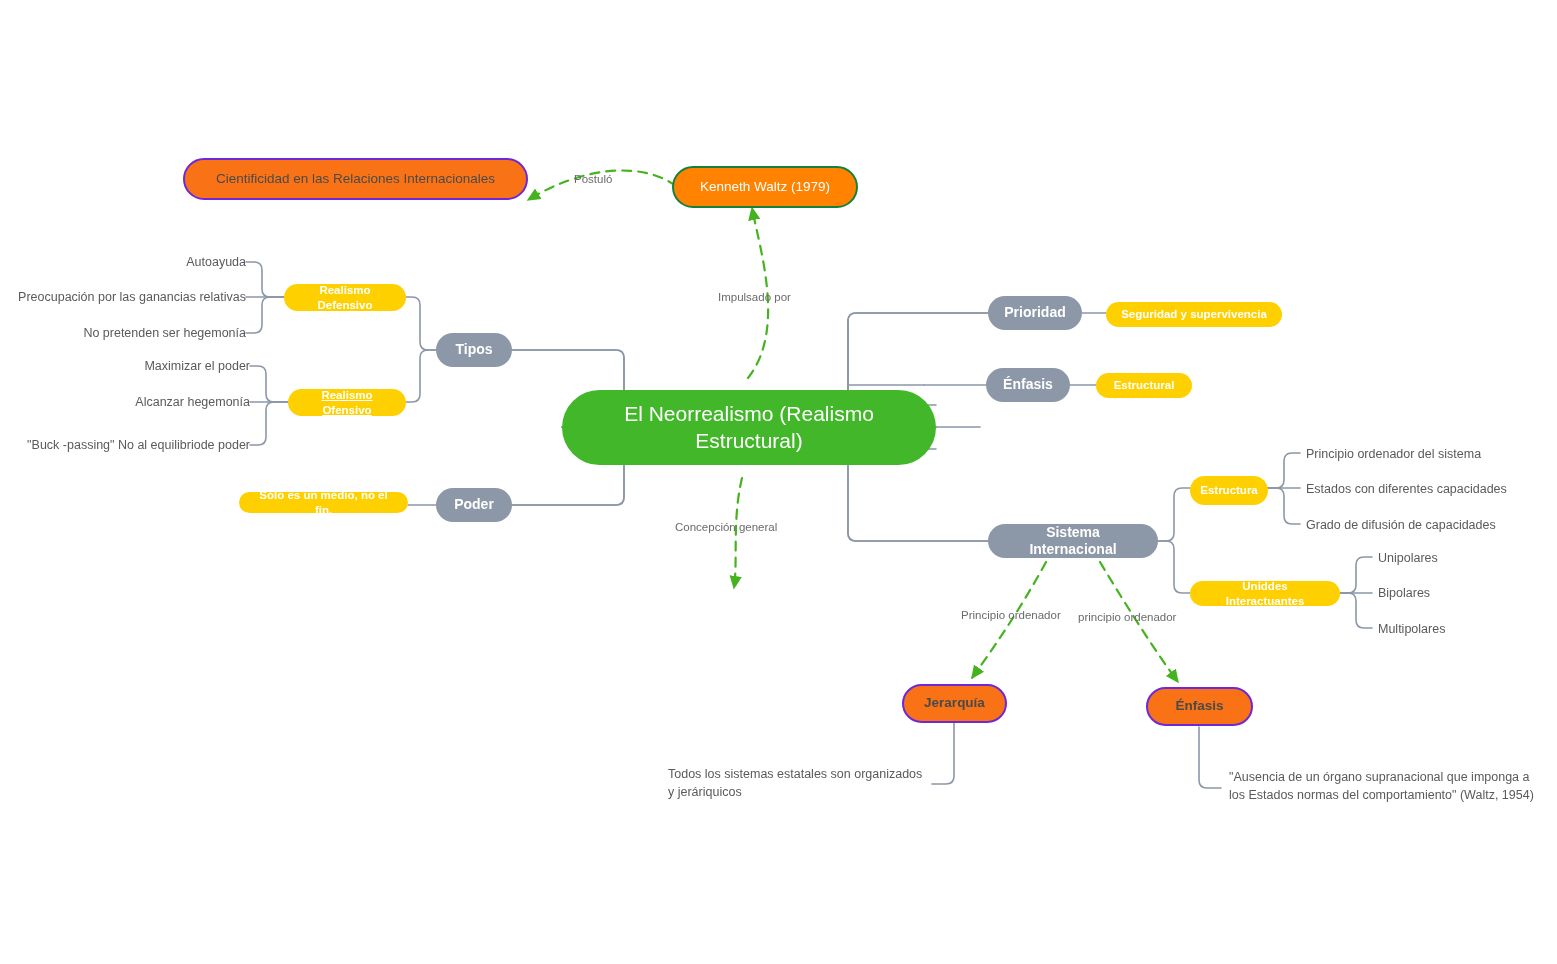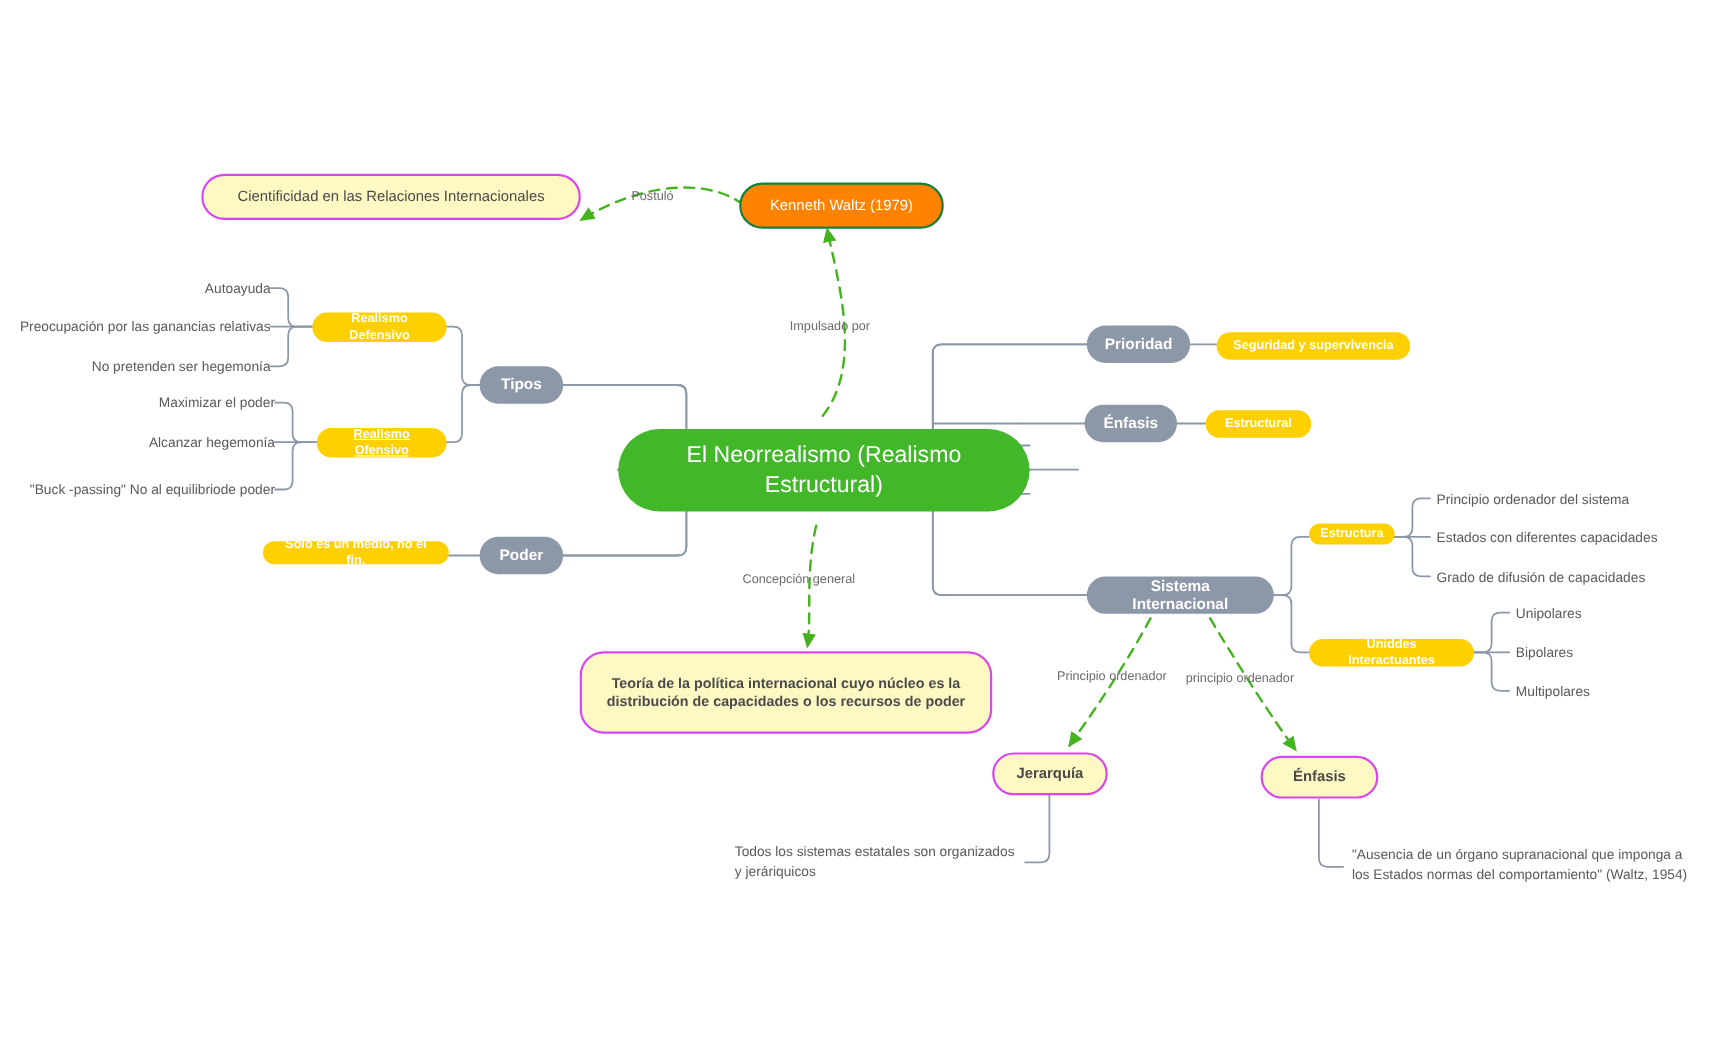--- a/index.html
+++ b/index.html
@@ -53,23 +53,23 @@
     color: #ffffff;
     border: 2px solid #15803d;
     border-radius: 22px;
     font-size: 13.5px;
     font-weight: normal;
     padding: 4px 12px;
   }
 
   
   .n-outline {
-    background: #fef9c3;
+    background: #f97316;
     color: #4A4A4A;
-    border: 2px solid #d946ef;
+    border: 2px solid #6d28d9;
     border-radius: 22px;
     font-size: 13.5px;
     font-weight: normal;
     padding: 5px 14px;
   }
   .n-outline.bold { font-weight: bold; font-size: 13.5px; }
 
   
   .n-grey {
     background: #8C97A8;
@@ -195,21 +195,20 @@
       <path d="M1100,562 C1130,612 1156,652 1178,682" marker-end="url(#arrowGreen)"></path>
     </g>
   </svg>
 
   <div class="node n-root" style="left:562px; top:390px; width:374px; height:75px;">El Neorrealismo (Realismo Estructural)</div>
 
   <div class="node n-orange" style="left:672px; top:166px; width:186px; height:42px;">Kenneth Waltz (1979)</div>
 
   <div class="node n-outline" style="left:183px; top:158px; width:345px; height:42px;">Cientificidad en las Relaciones Internacionales</div>
 
-  <div class="node n-outline" style="left:527px; top:592px; width:375px; height:75px; font-weight:bold; font-size:13px; padding:6px 20px;">Teoría de la política internacional cuyo núcleo es la distribución de capacidades o los recursos de poder</div>
 
   <div class="node n-grey" style="left:436px; top:333px; width:76px; height:34px;">Tipos</div>
 
   <div class="node n-grey" style="left:436px; top:488px; width:76px; height:34px;">Poder</div>
 
   <div class="node n-yellow" style="left:284px; top:284px; width:122px; height:27px;">Realismo Defensivo</div>
 
   <div class="node n-yellow" style="left:288px; top:389px; width:118px; height:27px;text-decoration:underline;">Realismo Ofensivo</div>
 
   <div class="node n-yellow" style="left:239px; top:492px; width:169px; height:21px;">Sólo es un medio, no el fin.</div>
@@ -223,21 +222,21 @@
   <div class="node n-leaf right" style="left:10px; top:435px; width:240px; height:20px;">"Buck -passing" No al equilibriode poder</div>
 
   <div class="node n-grey" style="left:988px; top:296px; width:94px; height:34px;">Prioridad</div>
   <div class="node n-yellow" style="left:1106px; top:302px; width:176px; height:25px;">Seguridad y supervivencia</div>
 
   <div class="node n-grey" style="left:986px; top:368px; width:84px; height:34px;">Énfasis</div>
   <div class="node n-yellow" style="left:1096px; top:373px; width:96px; height:25px;">Estructural</div>
 
   <div class="node n-grey" style="left:988px; top:524px; width:170px; height:34px;">Sistema Internacional</div>
 
-  <div class="node n-yellow" style="left:1190px; top:476px; width:78px; height:19px;">Estructura</div>
+  <div class="node n-yellow" style="left:1190px; top:476px; width:78px; height:29px;">Estructura</div>
 
   <div class="node n-leaf left" style="left:1306px; top:444px; width:250px; height:20px;">Principio ordenador del sistema</div>
   <div class="node n-leaf left" style="left:1306px; top:479px; width:250px; height:20px;">Estados con diferentes capacidades</div>
   <div class="node n-leaf left" style="left:1306px; top:515px; width:250px; height:20px;">Grado de difusión de capacidades</div>
 
   <div class="node n-yellow" style="left:1190px; top:581px; width:150px; height:25px;">Uniddes Interactuantes</div>
 
   <div class="node n-leaf left" style="left:1378px; top:548px; width:170px; height:20px;">Unipolares</div>
   <div class="node n-leaf left" style="left:1378px; top:583px; width:170px; height:20px;">Bipolares</div>
   <div class="node n-leaf left" style="left:1378px; top:619px; width:170px; height:20px;">Multipolares</div>

